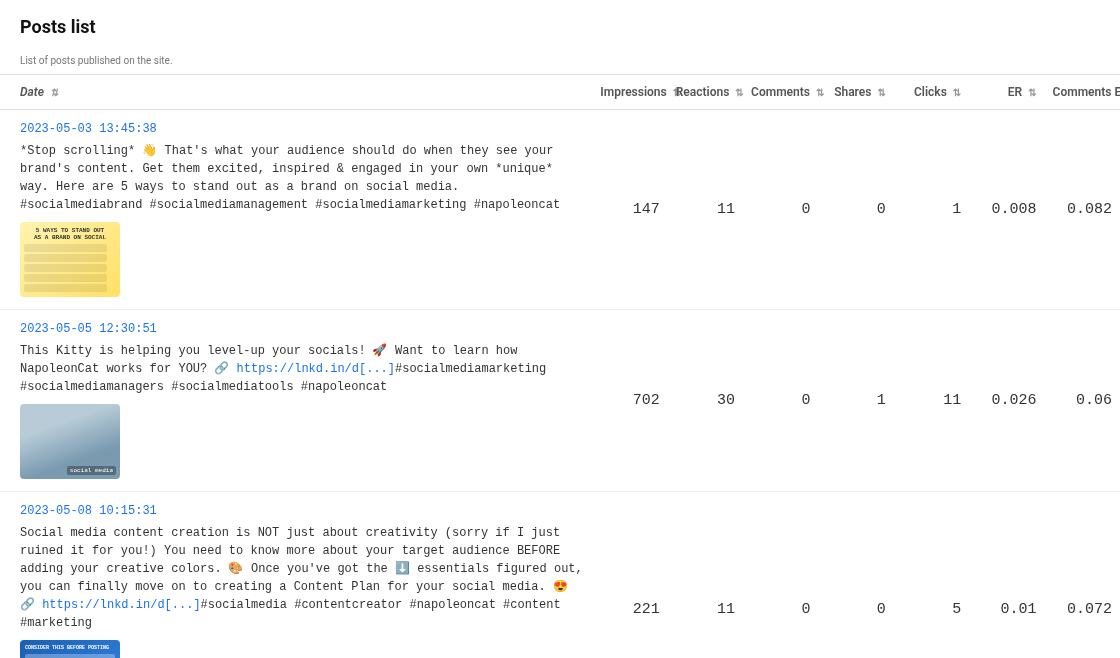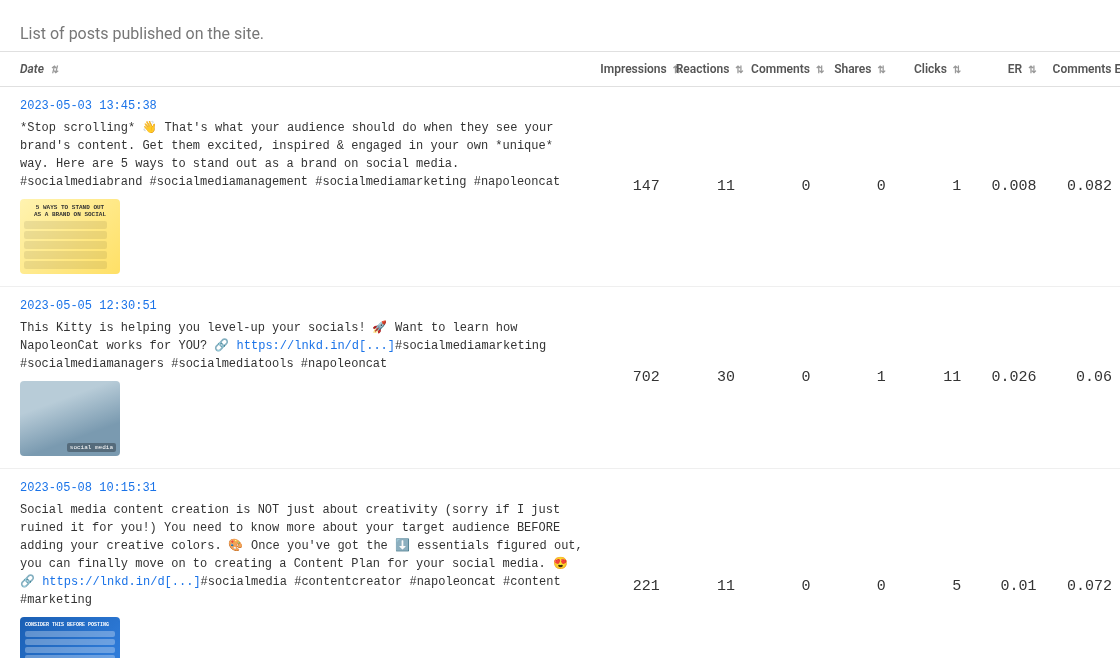--- a/index.html
+++ b/index.html
@@ -11,23 +11,23 @@
     }
     .page-header {
       padding: 16px 20px 8px 20px;
     }
     .page-title {
       font-size: 18px;
       font-weight: 700;
       color: #111;
     }
     .page-subtitle {
-      font-size: 16px;
+      font-size: 10px;
       color: #777;
-      margin-top: 8px;
+      margin-top: 18px;
     }
     .table-container {
       width: 100%;
       overflow-x: auto;
     }
     table {
       width: 100%;
       border-collapse: collapse;
       table-layout: fixed;
     }
@@ -180,20 +180,21 @@
     .img-post3 .line {
       background: rgba(255,255,255,0.3);
       height: 6px;
       border-radius: 2px;
     }
   </style>
 </head>
 <body>
 
 <div class="page-header">
+  <div class="page-title">Posts list</div>
   <div class="page-subtitle">List of posts published on the site.</div>
 </div>
 
 <div class="table-container">
   <table>
     <thead>
       <tr>
         <th>
           <span>Date</span>
           <span class="sort-icon">⇅</span>

